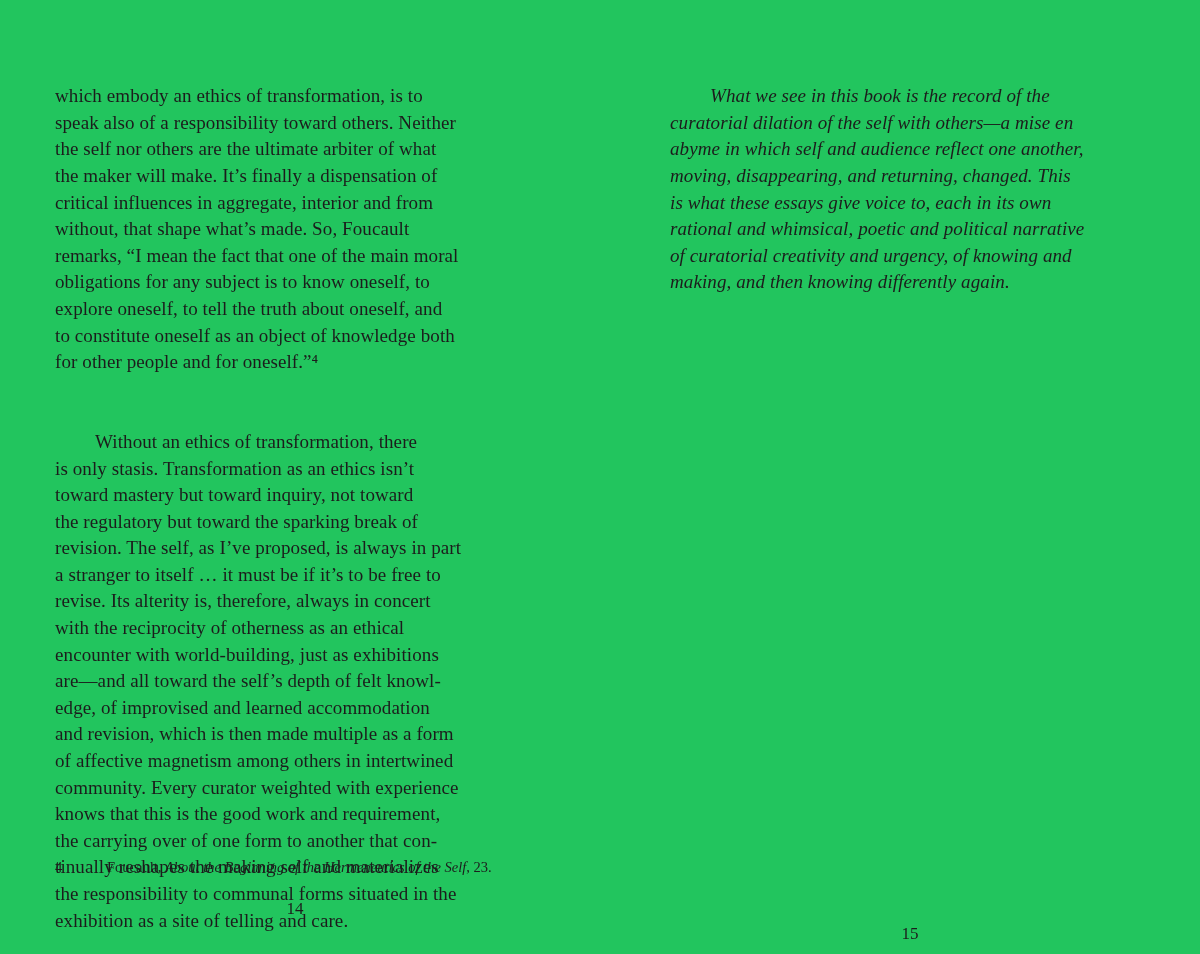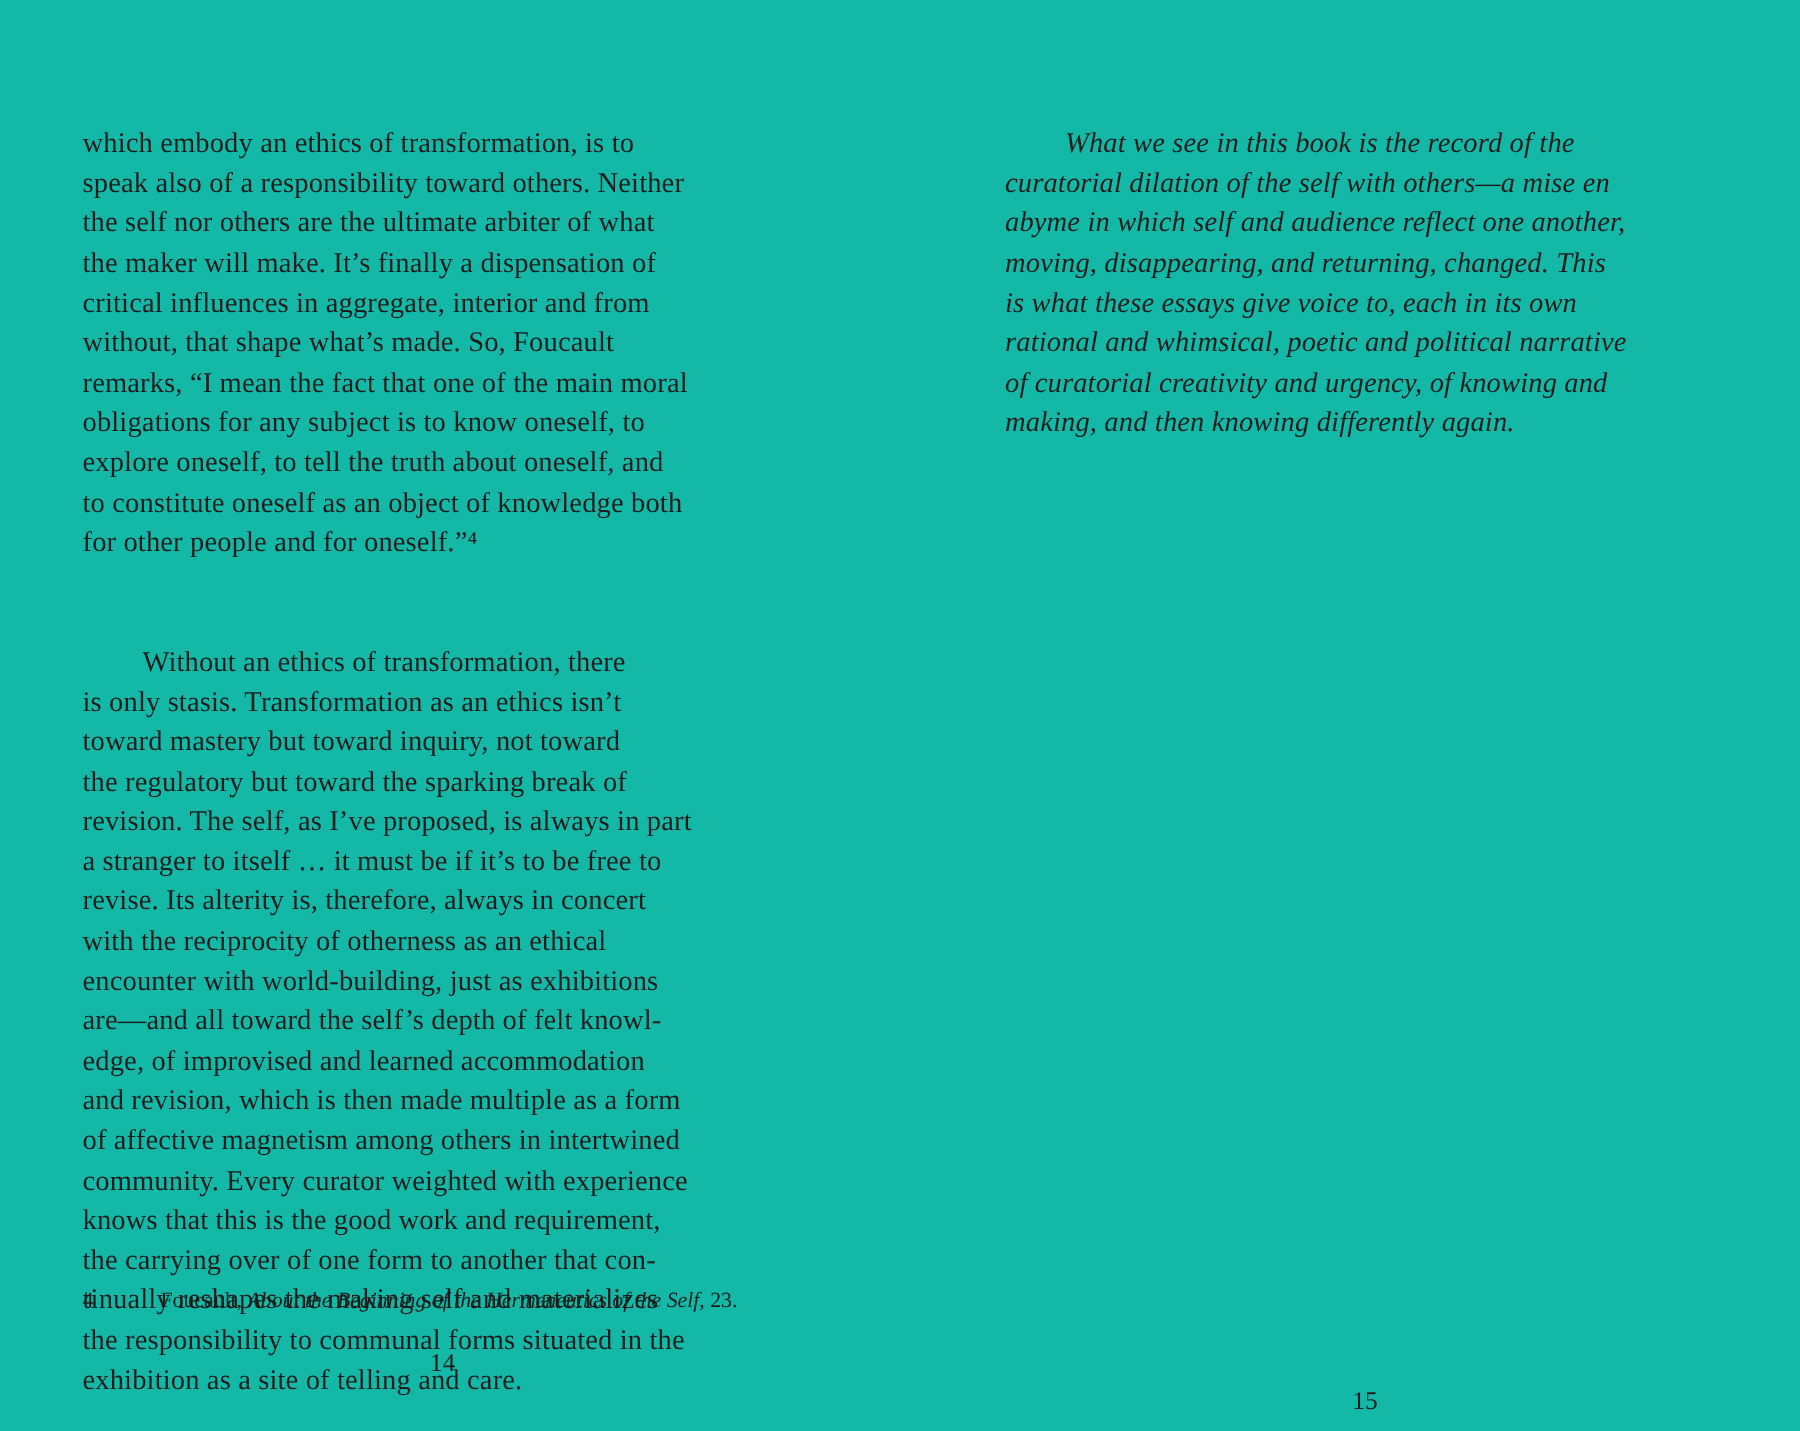--- a/index.html
+++ b/index.html
@@ -11,21 +11,21 @@
     width: 1200px;
     height: 954px;
     position: relative;
     font-family: "Liberation Serif", serif;
     color: #1c1c1c;
     overflow: hidden;
   }
   .spread {
     position: absolute;
     inset: 0;
-    background: #14b8a6;
+    background: #22c55e;
   }
   .page {
     position: absolute;
     top: 0;
     width: 600px;
     height: 954px;
   }
   .page.left  { left: 0; }
   .page.right { left: 600px; }
 

